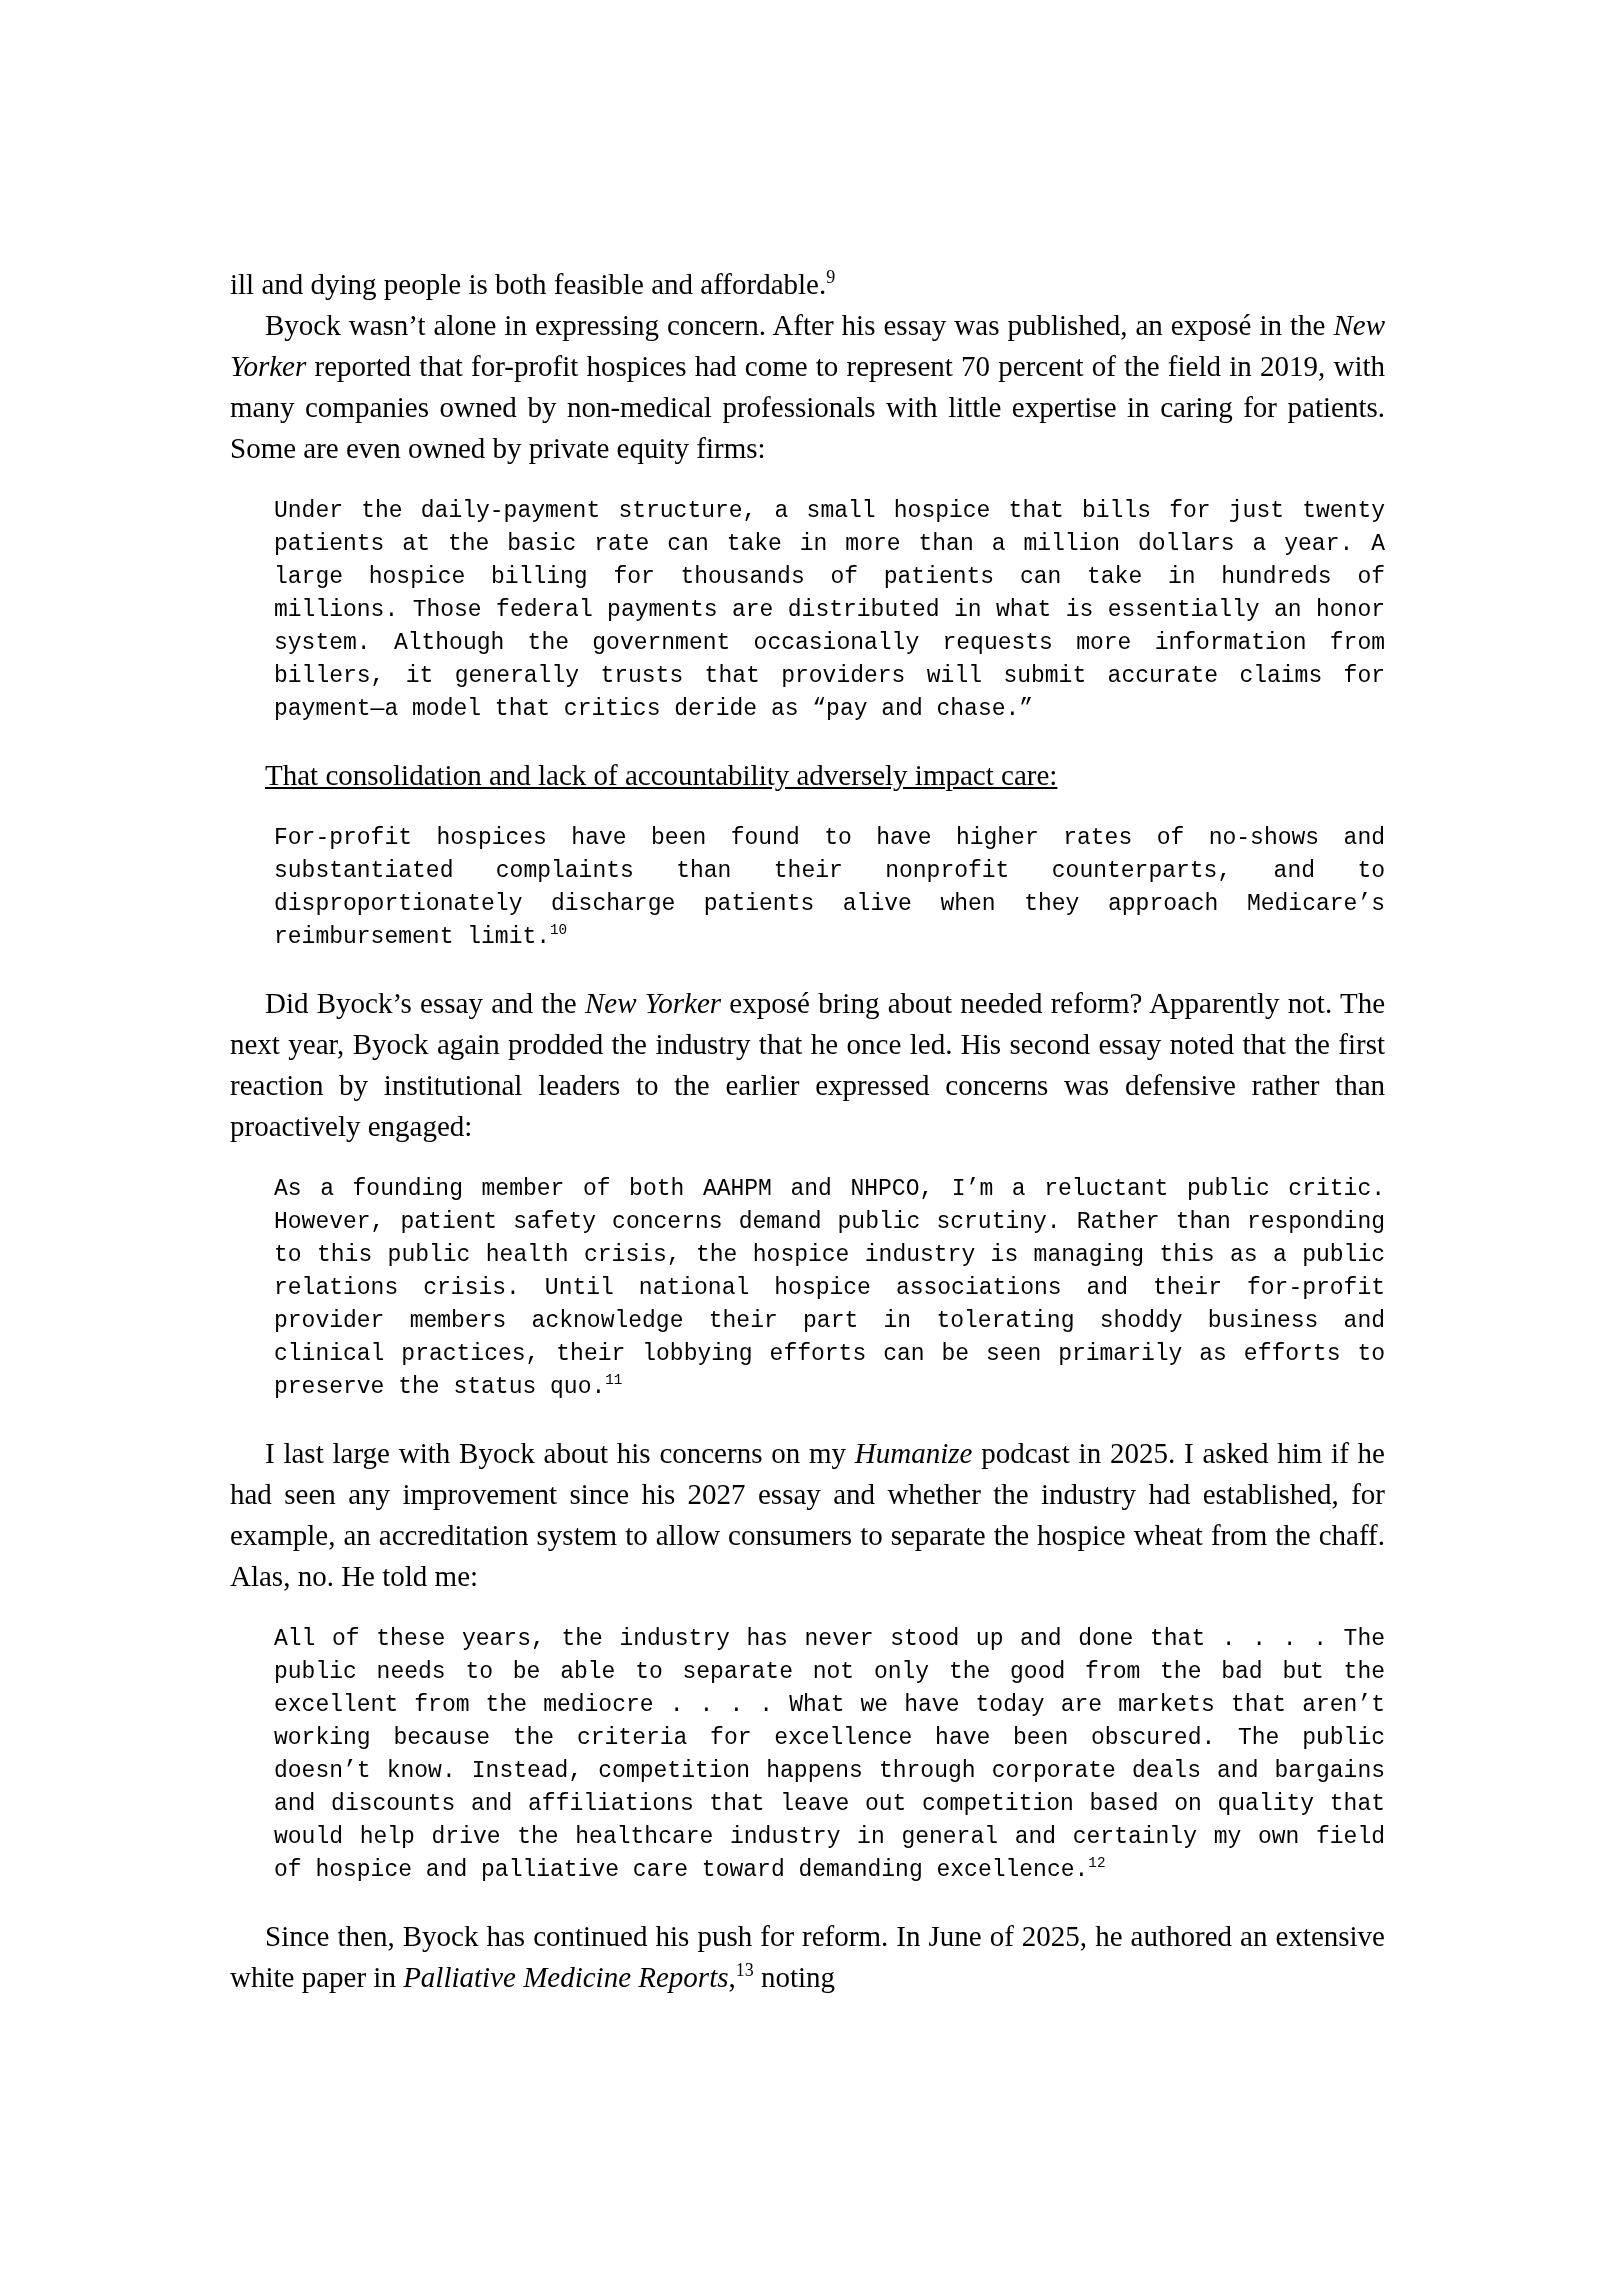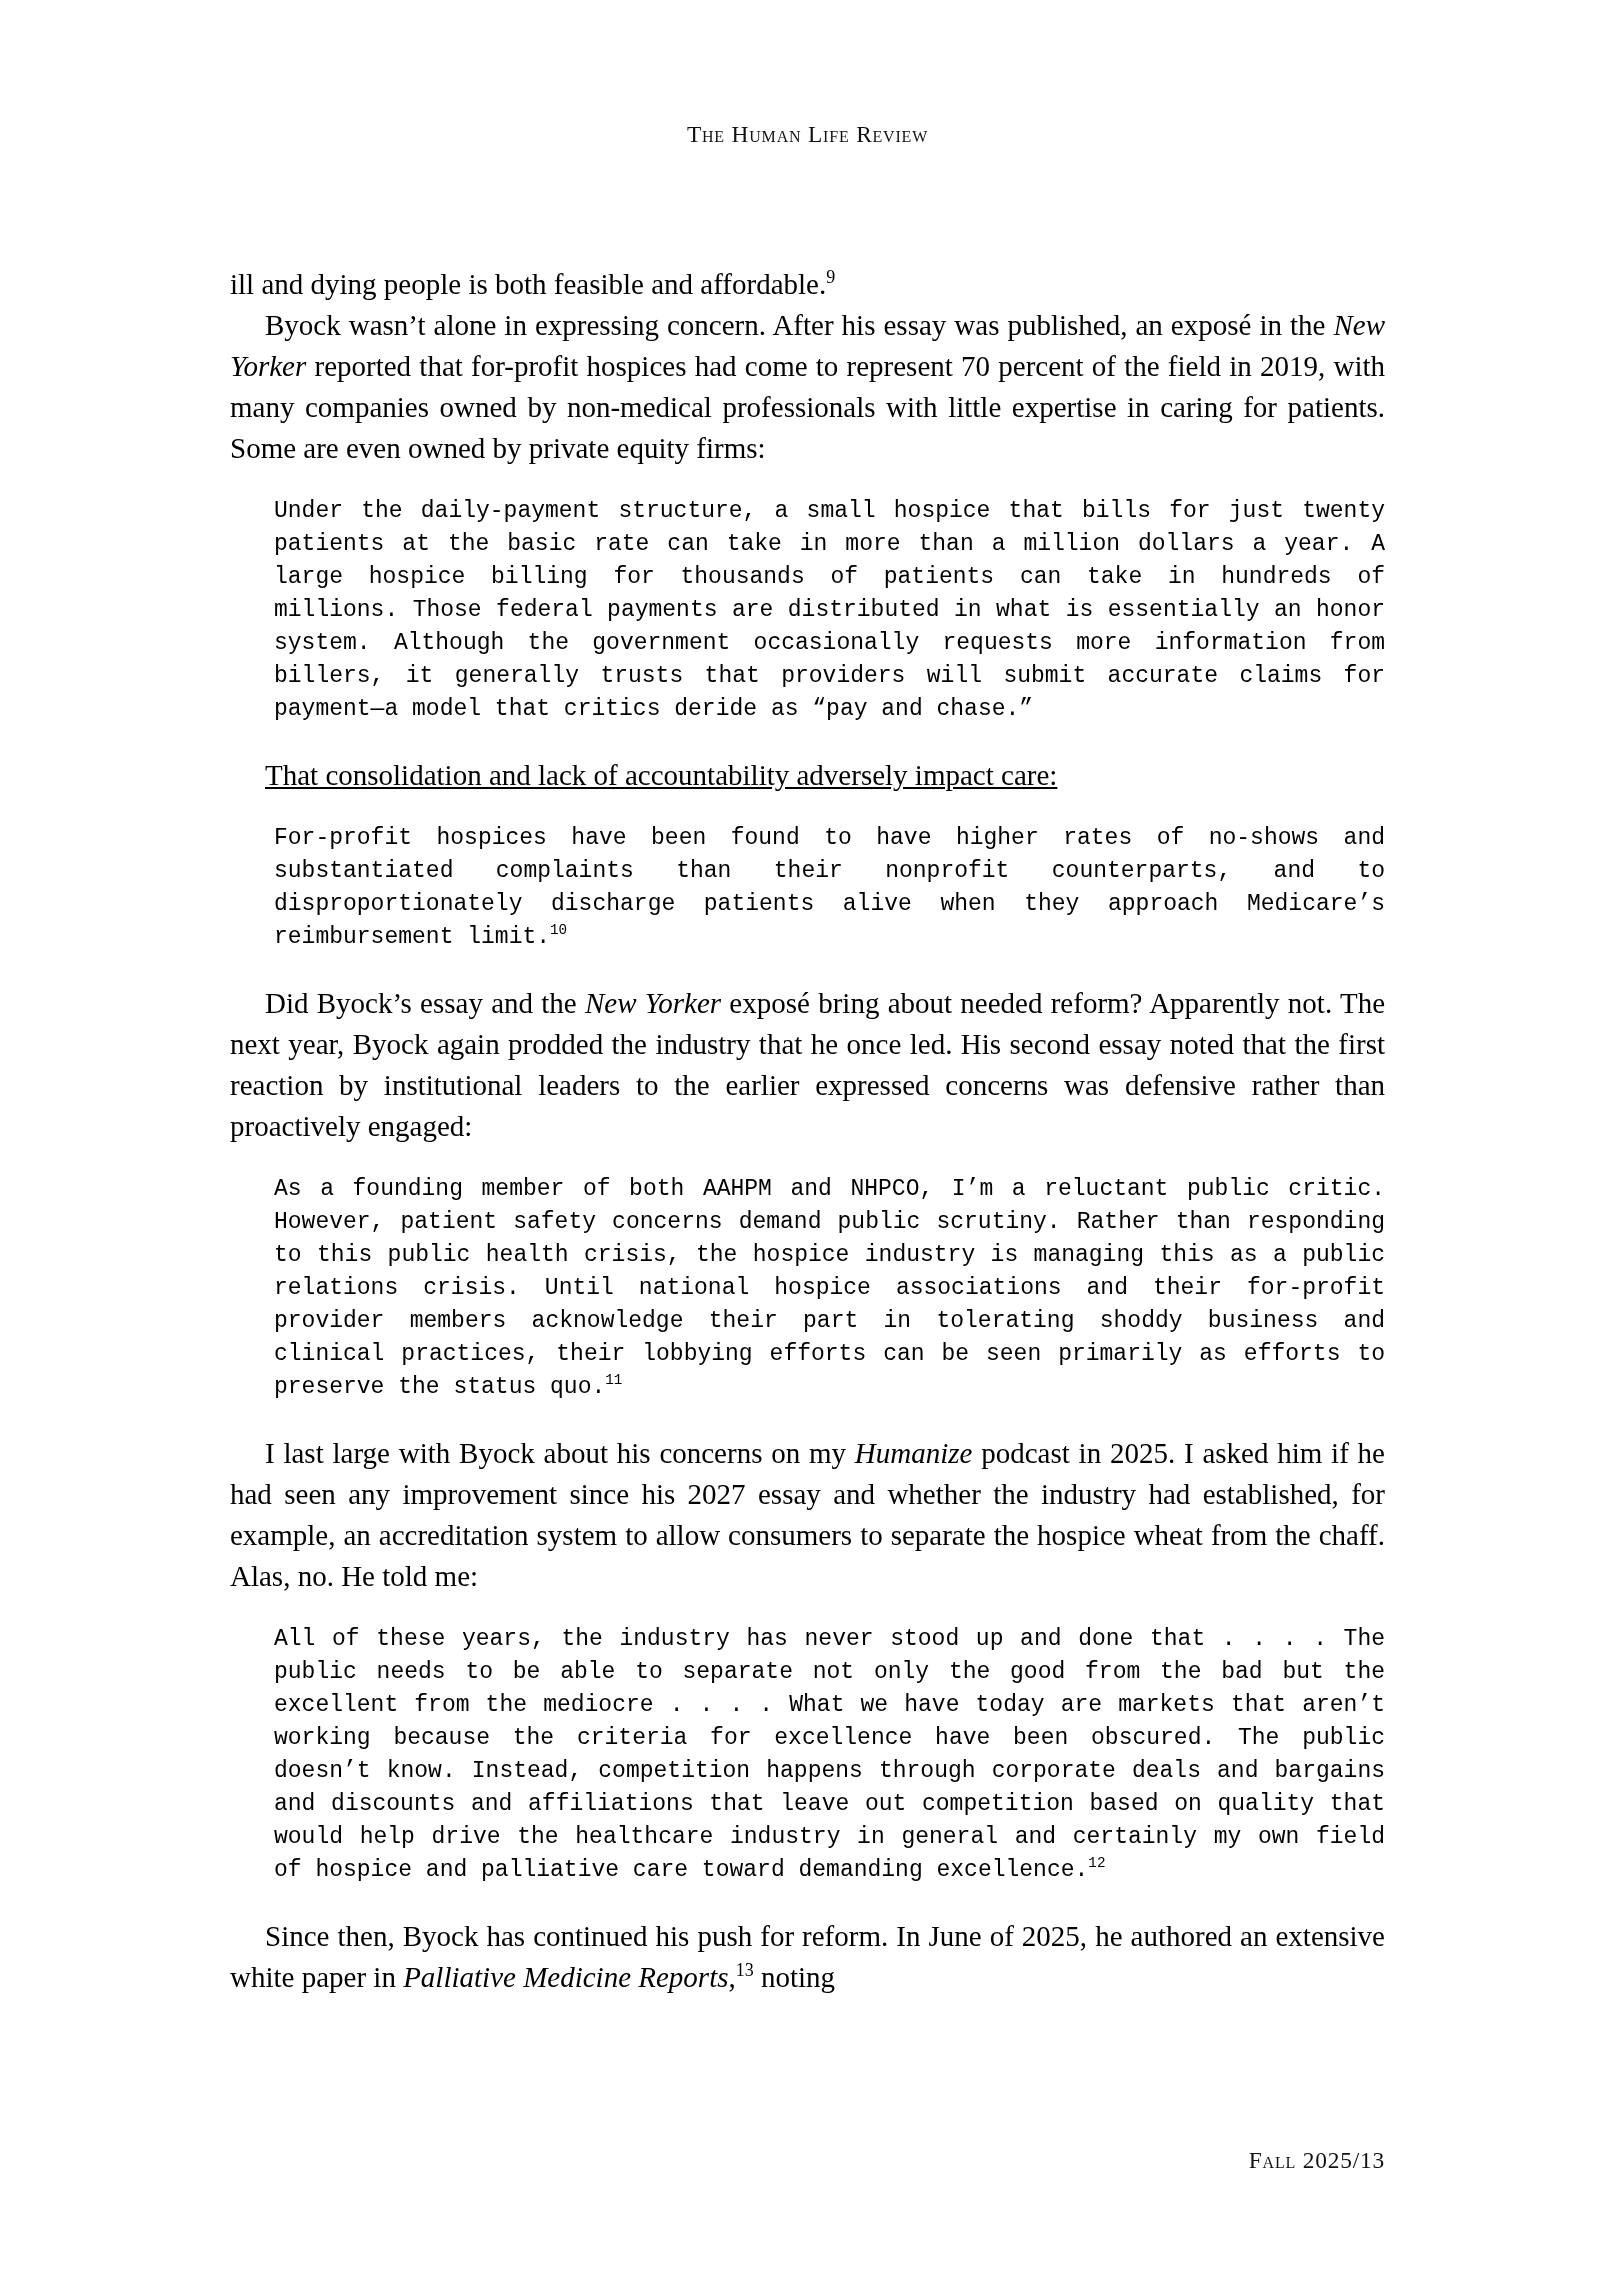--- a/index.html
+++ b/index.html
@@ -107,21 +107,20 @@
     font-variant: small-caps;
     letter-spacing: 0.8px;
     color: #111;
   }
 </style>
 </head>
 <body>
 
 <div class="page">
 
-  <div class="running-head">The Human Life Review</div>
 
   <div class="textblock">
 
     <p class="body noindent"><span>ill and dying people is both feasible and affordable.</span><sup>9</sup></p>
 
     <p class="body indent"><span>Byock wasn’t alone in expressing concern. After his essay was published, an exposé in the </span><em class="it">New Yorker</em><span> reported that for-profit hospices had come to represent 70 percent of the field in 2019, with many companies owned by non-medical professionals with little expertise in caring for patients. Some are even owned by private equity firms:</span></p>
 
     <div class="sp-before-quote"></div>
 
     <blockquote class="quote">
@@ -157,16 +156,15 @@
     <blockquote class="quote">
       <p><span>All of these years, the industry has never stood up and done that . . . . The public needs to be able to separate not only the good from the bad but the excellent from the mediocre . . . . What we have today are markets that aren’t working because the criteria for excellence have been obscured. The public doesn’t know. Instead, competition happens through corporate deals and bargains and discounts and affiliations that leave out competition based on quality that would help drive the healthcare industry in general and certainly my own field of hospice and palliative care toward demanding excellence.</span><sup>12</sup></p>
     </blockquote>
 
     <div class="sp-after-quote"></div>
 
     <p class="body indent"><span>Since then, Byock has continued his push for reform. In June of 2025, he authored an extensive white paper in </span><em class="it">Palliative Medicine Reports</em><span>,</span><sup>13</sup><span> noting</span></p>
 
   </div>
 
-  <div class="folio">Fall 2025/13</div>
 
 </div>
 
 
 </body></html>

